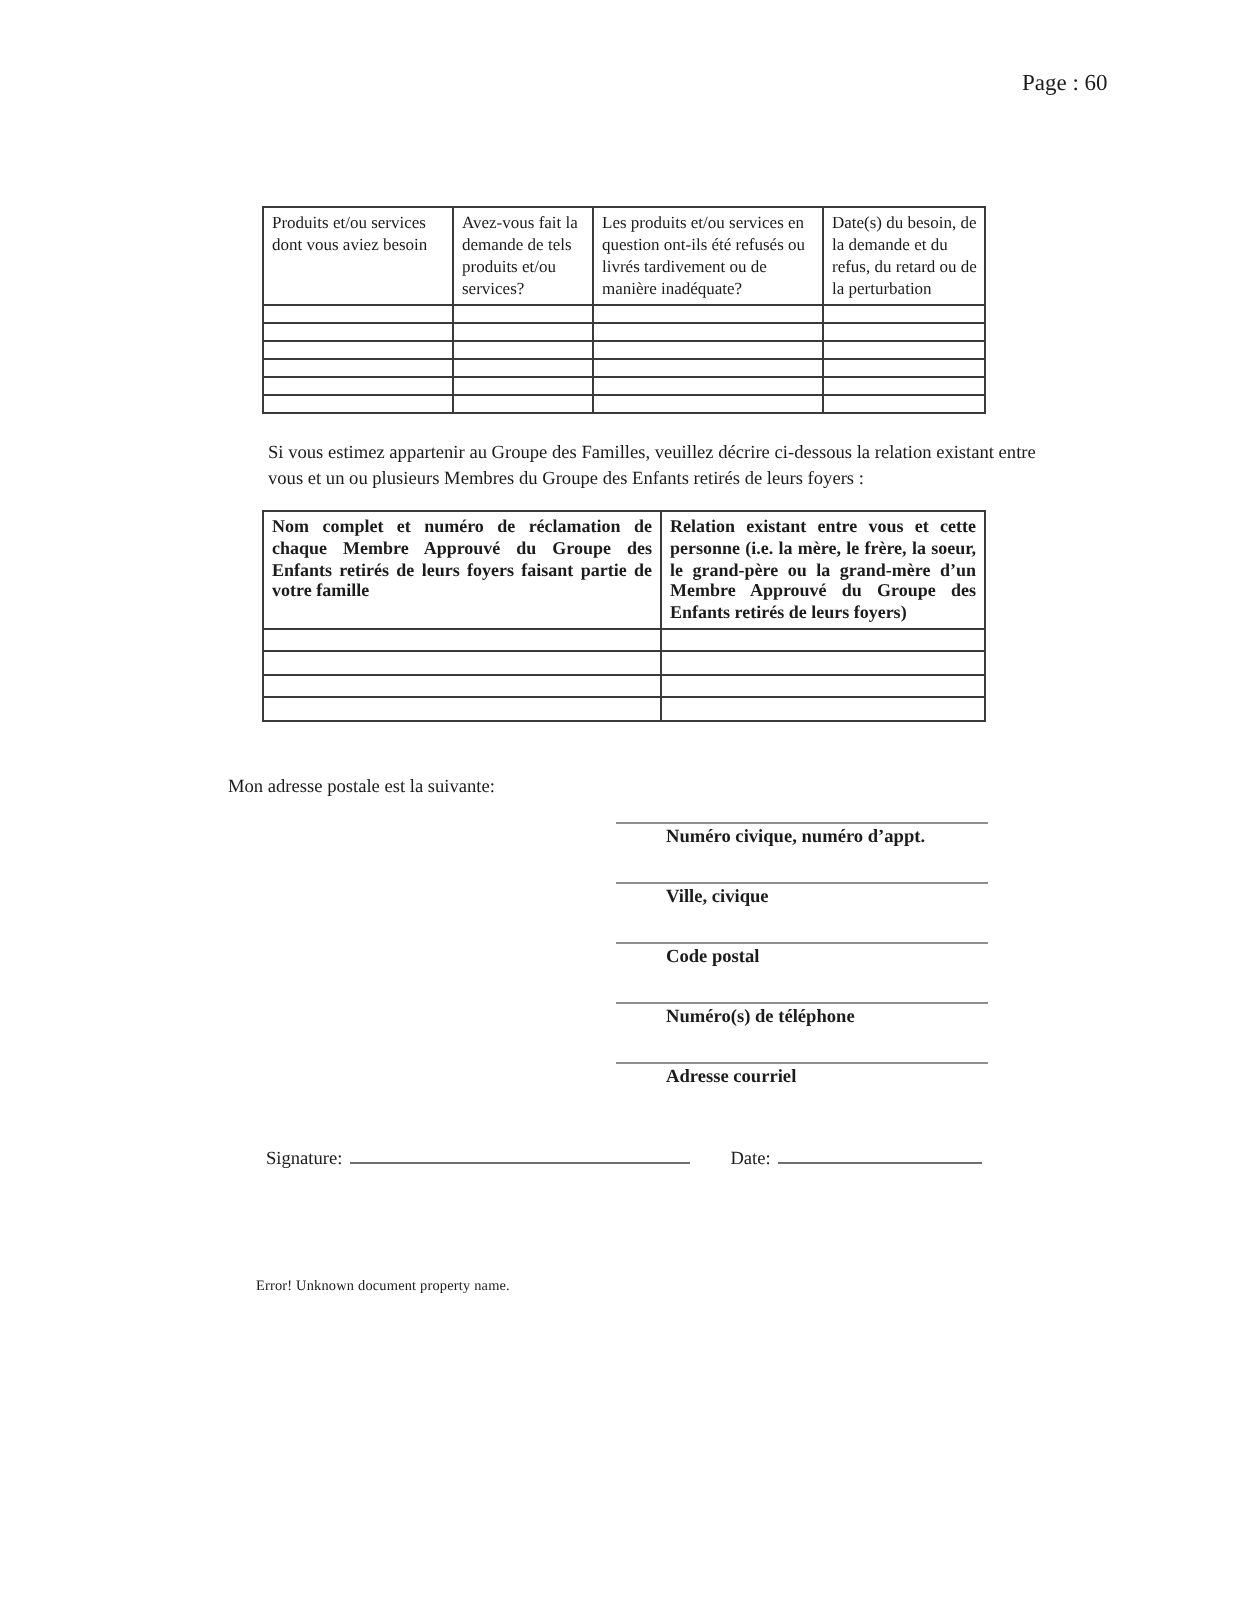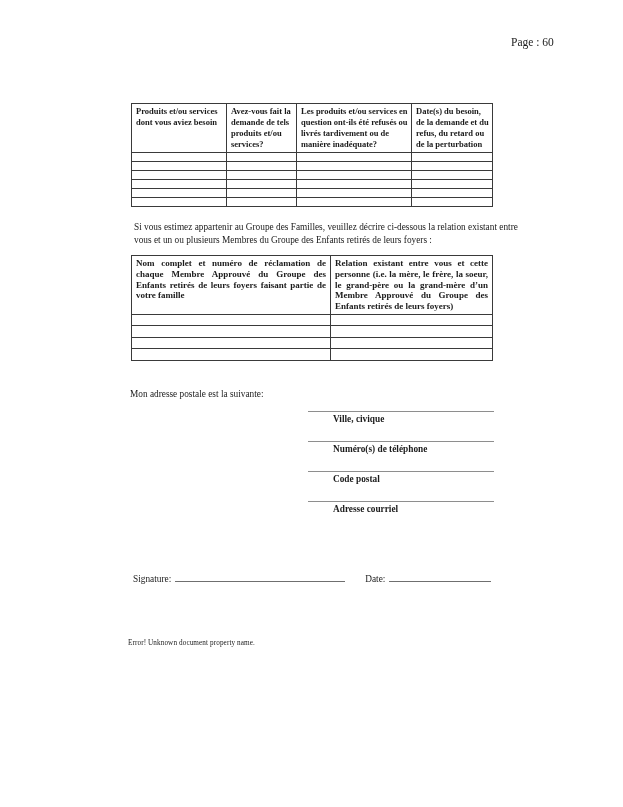--- a/index.html
+++ b/index.html
@@ -30,21 +30,21 @@
   }
   .table1 {
     position: absolute;
     left: 131px;
     top: 103px;
     width: 361px;
   }
   .table1 th {
     font-size: 8.5px;
     line-height: 11px;
-    font-weight: bold;
+    font-weight: normal;
     text-align: left;
     padding: 2px 3px 2px 4px;
   }
   .table1 tbody tr { height: 9px; }
   .table2 {
     position: absolute;
     left: 131px;
     top: 255px;
     width: 361px;
     padding-left: 44px;
@@ -61,21 +61,21 @@
     position: absolute;
     left: 134px;
     top: 221px;
     width: 395px;
     font-size: 9.3px;
     line-height: 12.6px;
     text-align: left;
   }
   .address-intro {
     position: absolute;
-    left: 130px;
+    left: 114px;
     top: 389px;
     font-size: 9.3px;
   }
   .address-fields {
     position: absolute;
     left: 308px;
     top: 411px;
     width: 186px;
   }
   .addr-field { height: 30px; }
@@ -209,29 +209,33 @@
           <td></td>
         </tr>
       </tbody>
   </table>
 
   <div class="address-intro">Mon adresse postale est la suivante:</div>
 
   <div class="address-fields">
     <div class="addr-field">
       <div class="addr-line"></div>
+      <div class="addr-label">Numéro civique, numéro d’appt.</div>
+    </div>
+    <div class="addr-field">
+      <div class="addr-line"></div>
       <div class="addr-label">Ville, civique</div>
     </div>
     <div class="addr-field">
       <div class="addr-line"></div>
+      <div class="addr-label">Code postal</div>
+    </div>
+    <div class="addr-field">
+      <div class="addr-line"></div>
       <div class="addr-label">Numéro(s) de téléphone</div>
-    </div>
-    <div class="addr-field">
-      <div class="addr-line"></div>
-      <div class="addr-label">Code postal</div>
     </div>
     <div class="addr-field">
       <div class="addr-line"></div>
       <div class="addr-label">Adresse courriel</div>
     </div>
   </div>
 
   <div class="signature-row">
     <span>Signature:</span><span class="fill-line sig-line"></span><span class="date-label">Date:</span><span class="fill-line date-line"></span>
   </div>

